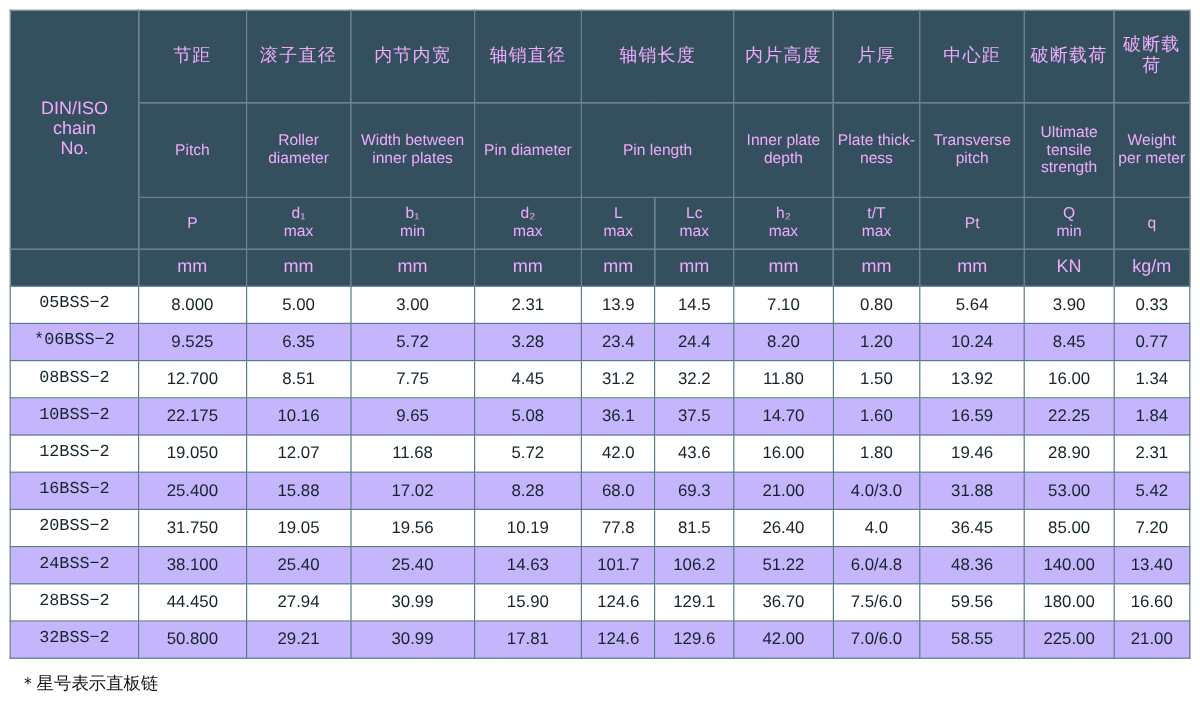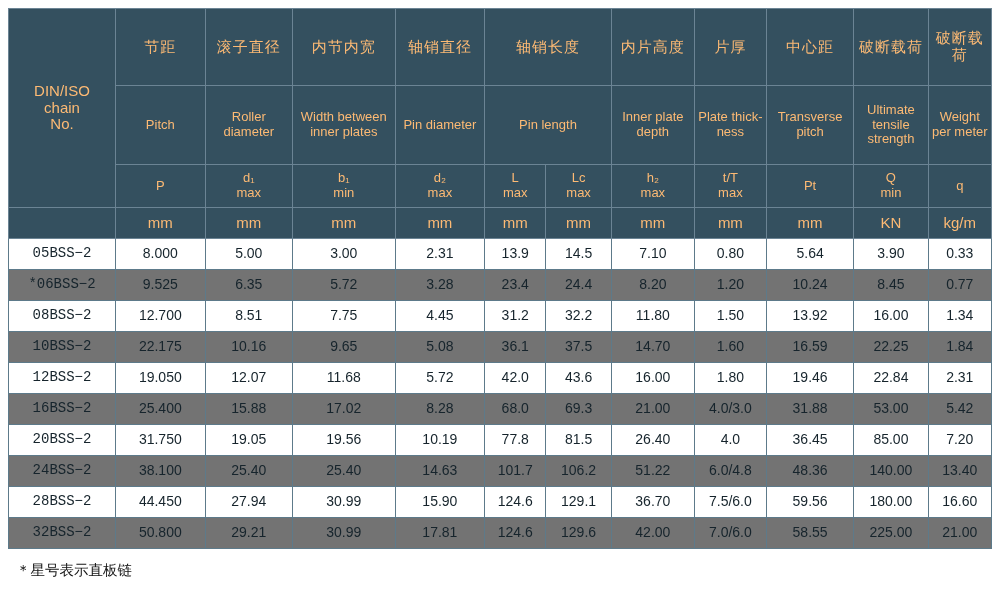--- a/index.html
+++ b/index.html
@@ -31,21 +31,21 @@
     border: 1px solid #5d7a8a;
     text-align: center;
     vertical-align: middle;
     padding: 2px 2px;
     line-height: 1.12;
     font-weight: normal;
   }
   
   .hdr {
     background: #34505f;
-    color: #fdba74;
+    color: #f0abfc;
     border-color: #6b8494 !important;
   }
   .hdr-cn {
     font-size: 15px;
     letter-spacing: 1px;
     height: 72px;
   }
   .hdr-en {
     font-size: 13px;
     height: 74px;
@@ -63,21 +63,21 @@
     line-height: 1.25;
   }
   
   tbody td {
     font-size: 14px;
     height: 26px;
     color: #16242c;
     background: #ffffff;
   }
   tbody tr.alt td {
-    background: #737373;
+    background: #c4b5fd;
     margin-left: 36px;
   }
   tbody td.namecol {
     font-size: 14px;
     font-family: Liberation Mono, monospace;
   }
   .notes {
     margin: 10px 0 0 8px;
     font-size: 14.5px;
     color: #111;
@@ -276,21 +276,21 @@
         <td class="namecol">12BSS−2</td>
         <td>19.050</td>
         <td>12.07</td>
         <td>11.68</td>
         <td>5.72</td>
         <td>42.0</td>
         <td>43.6</td>
         <td>16.00</td>
         <td>1.80</td>
         <td>19.46</td>
-        <td>22.84</td>
+        <td>28.90</td>
         <td>2.31</td>
       </tr>
       <tr class="alt">
         <td class="namecol">16BSS−2</td>
         <td>25.400</td>
         <td>15.88</td>
         <td>17.02</td>
         <td>8.28</td>
         <td>68.0</td>
         <td>69.3</td>

